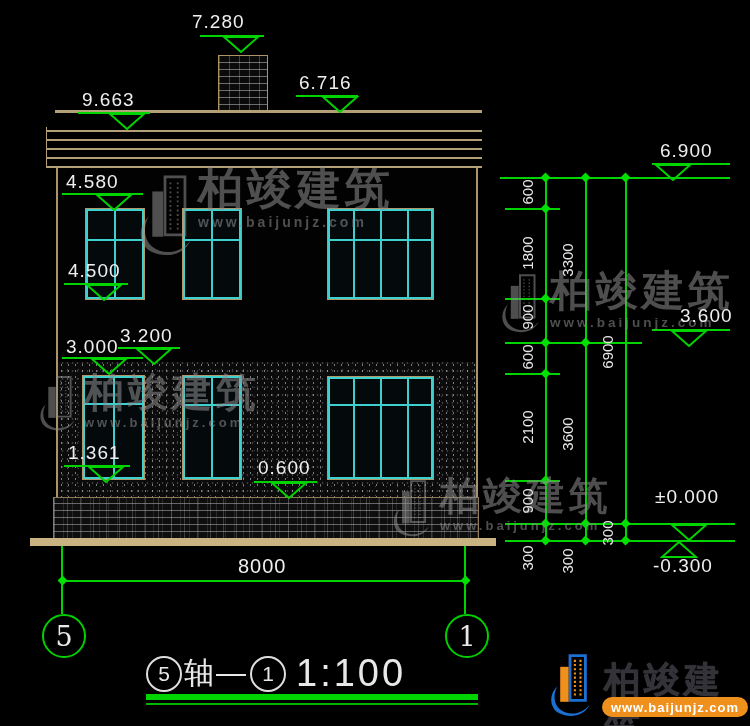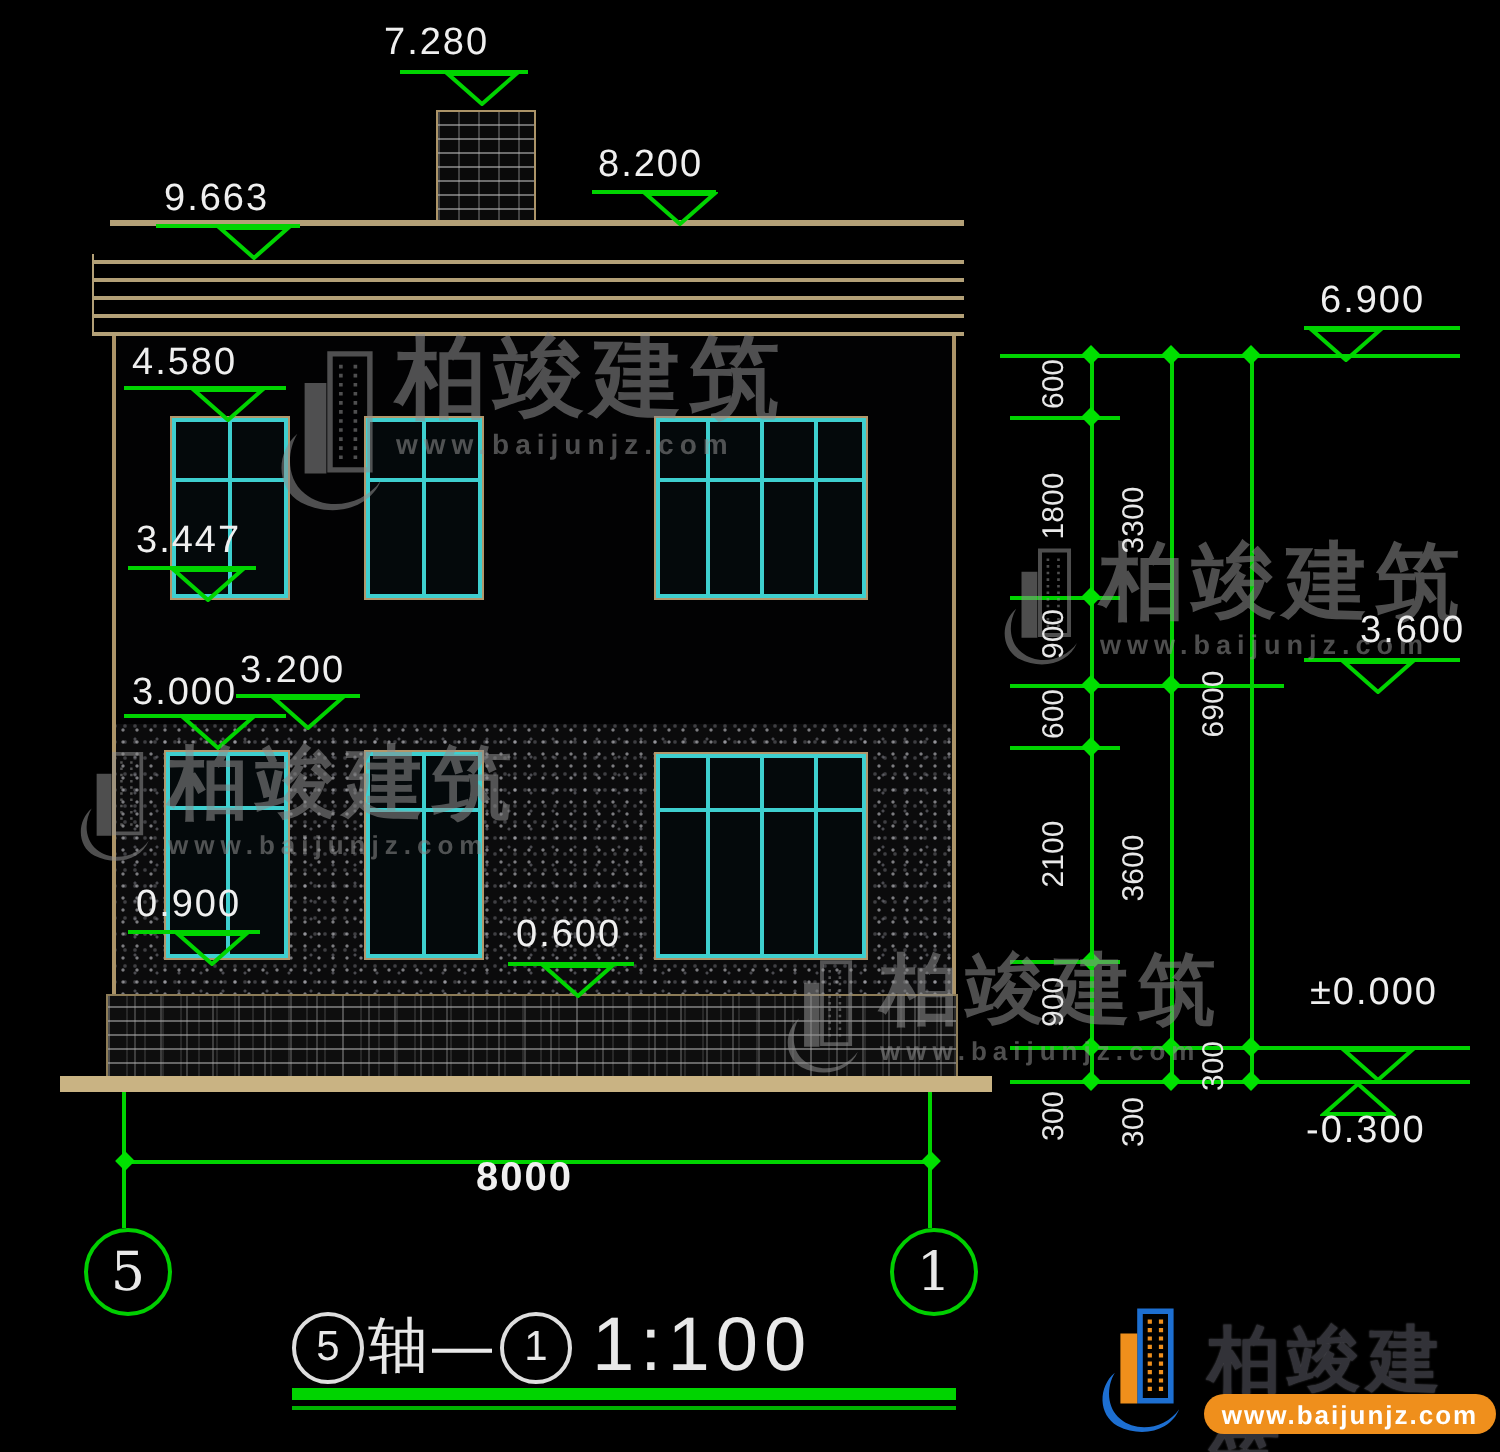--- a/index.html
+++ b/index.html
@@ -108,57 +108,57 @@
     <div class="vd" style="left:79px;"></div>
     <div class="hd" style="top:27px;"></div>
   </div>
 
   <div class="abs mlabel" style="left:192px;top:11px;">7.280</div>
   <div class="abs gline" style="left:200px;top:35px;width:64px;"></div>
   <svg class="abs tri" style="left:222px;top:36px;" width="38" height="17" viewBox="0 0 38 17">
       <path d="M2 1 H36 L19 16 Z"></path>
     </svg>
 
-  <div class="abs mlabel" style="left:299px;top:72px;">8.200</div>
+  <div class="abs mlabel" style="left:299px;top:72px;">6.716</div>
   <div class="abs gline" style="left:296px;top:95px;width:62px;"></div>
   <svg class="abs tri" style="left:321px;top:96px;" width="38" height="17" viewBox="0 0 38 17">
       <path d="M2 1 H36 L19 16 Z"></path>
     </svg>
 
   <div class="abs mlabel" style="left:82px;top:89px;">9.663</div>
   <div class="abs gline" style="left:78px;top:112px;width:72px;"></div>
   <svg class="abs tri" style="left:108px;top:113px;" width="38" height="17" viewBox="0 0 38 17">
       <path d="M2 1 H36 L19 16 Z"></path>
     </svg>
 
   <div class="abs mlabel" style="left:66px;top:171px;">4.580</div>
   <div class="abs gline" style="left:62px;top:193px;width:81px;"></div>
   <svg class="abs tri" style="left:95px;top:194px;" width="38" height="17" viewBox="0 0 38 17">
       <path d="M2 1 H36 L19 16 Z"></path>
     </svg>
 
-  <div class="abs mlabel" style="left:68px;top:260px;">3.447</div>
+  <div class="abs mlabel" style="left:68px;top:260px;">4.500</div>
   <div class="abs gline" style="left:64px;top:283px;width:64px;"></div>
   <svg class="abs tri" style="left:85px;top:284px;" width="38" height="17" viewBox="0 0 38 17">
       <path d="M2 1 H36 L19 16 Z"></path>
     </svg>
 
   <div class="abs mlabel" style="left:120px;top:325px;">3.200</div>
   <div class="abs gline" style="left:118px;top:347px;width:62px;"></div>
   <svg class="abs tri" style="left:135px;top:348px;" width="38" height="17" viewBox="0 0 38 17">
       <path d="M2 1 H36 L19 16 Z"></path>
     </svg>
 
   <div class="abs mlabel" style="left:66px;top:336px;">3.000</div>
   <div class="abs gline" style="left:62px;top:357px;width:81px;"></div>
   <svg class="abs tri" style="left:90px;top:358px;" width="38" height="17" viewBox="0 0 38 17">
       <path d="M2 1 H36 L19 16 Z"></path>
     </svg>
 
-  <div class="abs mlabel" style="left:68px;top:442px;">0.900</div>
+  <div class="abs mlabel" style="left:68px;top:442px;">1.361</div>
   <div class="abs gline" style="left:64px;top:465px;width:66px;"></div>
   <svg class="abs tri" style="left:87px;top:466px;" width="38" height="17" viewBox="0 0 38 17">
       <path d="M2 1 H36 L19 16 Z"></path>
     </svg>
 
   <div class="abs mlabel" style="left:258px;top:457px;">0.600</div>
   <div class="abs gline" style="left:254px;top:481px;width:63px;"></div>
   <svg class="abs tri" style="left:270px;top:482px;" width="38" height="17" viewBox="0 0 38 17">
       <path d="M2 1 H36 L19 16 Z"></path>
     </svg>
@@ -225,21 +225,21 @@
   <div class="abs dlabel" style="left:567px;top:434px;">3600</div>
   <div class="abs dlabel" style="left:567px;top:561px;">300</div>
   <div class="abs dlabel" style="left:607px;top:352px;">6900</div>
   <div class="abs dlabel" style="left:607px;top:533px;">300</div>
 
   <div class="abs gvline" style="left:61px;top:546px;height:68px;"></div>
   <div class="abs gvline" style="left:464px;top:546px;height:68px;"></div>
   <div class="abs gline" style="left:62px;top:580px;width:403px;"></div>
   <div class="abs tick" style="left:63px;top:581px;"></div>
   <div class="abs tick" style="left:466px;top:581px;"></div>
-  <div class="abs dimnum" style="left:238px;top:578px;font-weight:bold;">8000</div>
+  <div class="abs dimnum" style="left:238px;top:555px;">8000</div>
   <div class="abs bubble" style="left:42px;top:614px;">5</div>
   <div class="abs bubble" style="left:445px;top:614px;">1</div>
 
   <div class="abs wm" style="left:136px;top:166px;">
     <svg width="58" height="98" viewBox="0 0 64 100">
       <path d="M32 8 h22 v64 h-22 z" fill="none" stroke="currentColor" stroke-width="3"></path>
       <path d="M18 24 h12 v50 h-12 z" fill="currentColor"></path>
       <line x1="38" y1="14" x2="38" y2="66" stroke="currentColor" stroke-width="2" stroke-dasharray="2 3"></line>
       <line x1="46" y1="14" x2="46" y2="66" stroke="currentColor" stroke-width="2" stroke-dasharray="2 3"></line>
       <path d="M14 52 C2 62 2 82 16 90 C34 99 54 93 60 78 C50 92 30 95 18 85 C8 77 8 62 14 52 Z" fill="currentColor"></path>

